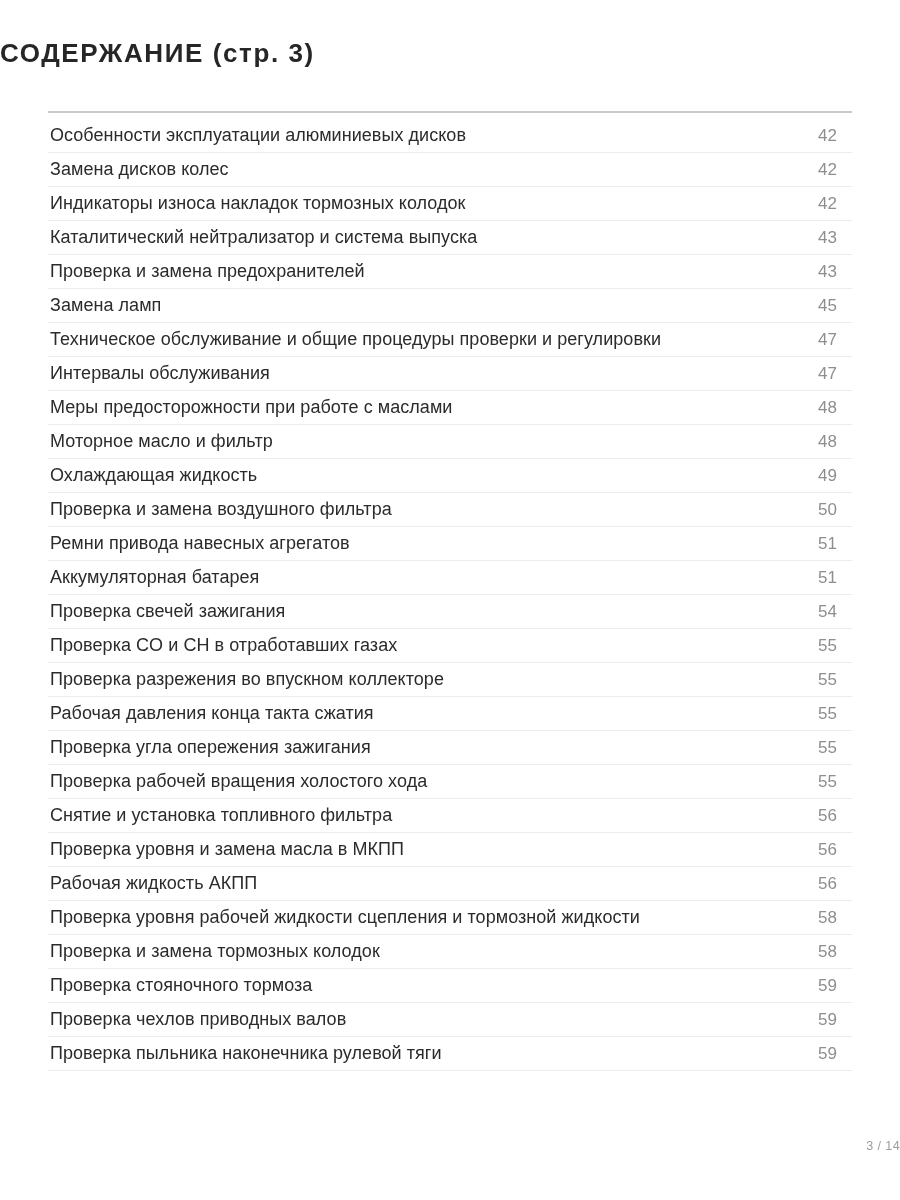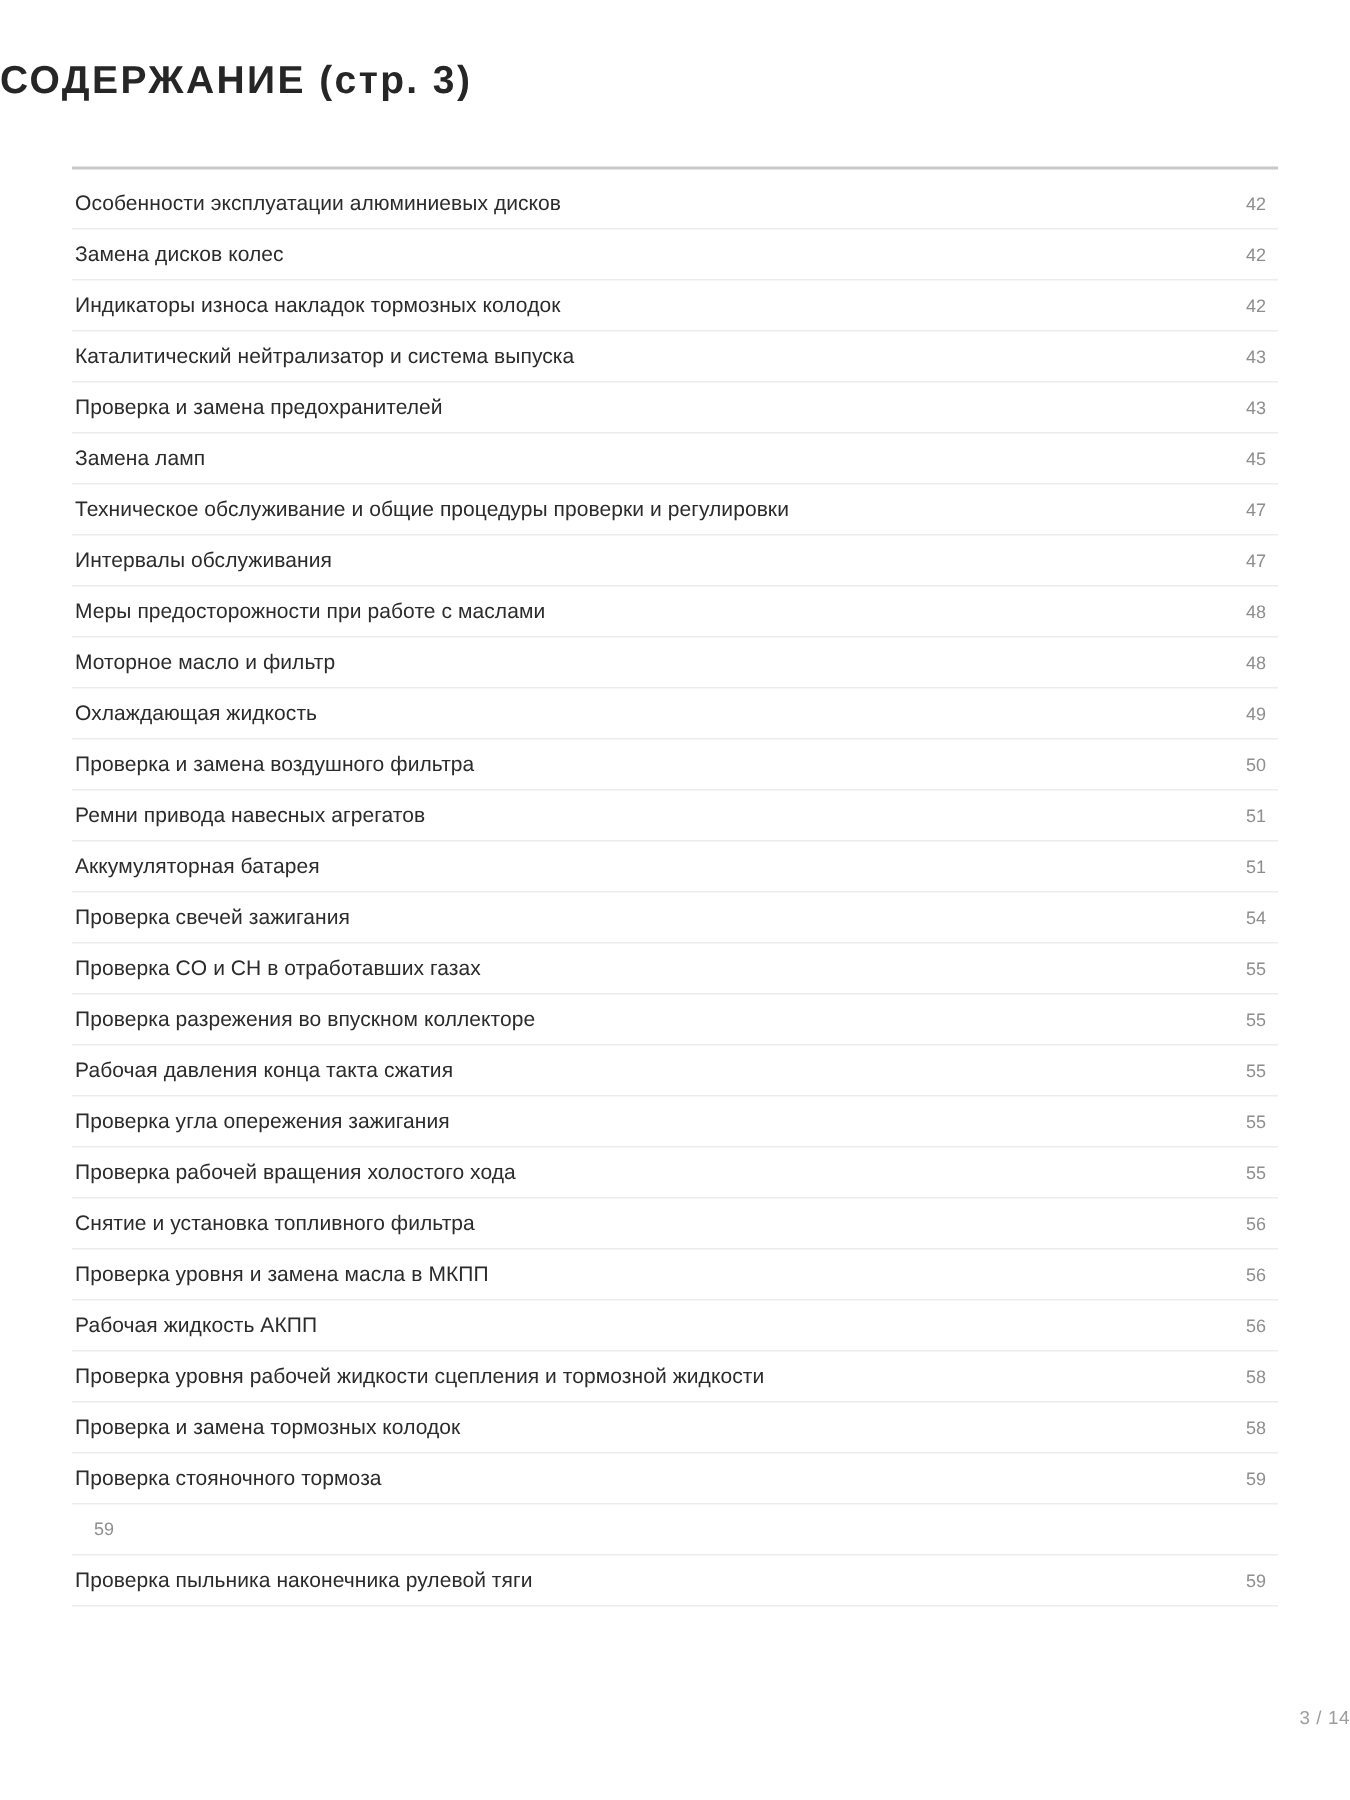--- a/index.html
+++ b/index.html
@@ -58,32 +58,31 @@
     display: flex;
     align-items: baseline;
     justify-content: space-between;
     height: 34px;
     box-sizing: border-box;
     border-bottom: 1px solid #ececec;
     padding: 0 2px 0 2px;
   }
 
   .toc-label {
-    font-size: 14px;
+    font-size: 18px;
     color: #2b2b2b;
     line-height: 33px;
     white-space: nowrap;
     letter-spacing: 0.05px;
   }
 
   .toc-page {
-    font-size: 12px;
+    font-size: 17px;
     color: #8e8e8e;
     line-height: 33px;
-    text-align: right;
     min-width: 26px;
     flex: 0 0 auto;
     padding-right: 6px;
   }
 
   
   .footer {
     position: absolute;
     left: 0;
     right: 0;
@@ -206,20 +205,21 @@
       </li>
       <li class="toc-row">
         <span class="toc-label">Проверка и замена тормозных колодок</span>
         <span class="toc-page">58</span>
       </li>
       <li class="toc-row">
         <span class="toc-label">Проверка стояночного тормоза</span>
         <span class="toc-page">59</span>
       </li>
       <li class="toc-row">
+        <span class="toc-label">Проверка чехлов приводных валов</span>
         <span class="toc-page">59</span>
       </li>
       <li class="toc-row">
         <span class="toc-label">Проверка пыльника наконечника рулевой тяги</span>
         <span class="toc-page">59</span>
       </li>
     </ul>
 
   <div class="footer">
     <span class="footer-text">3 / 14</span>

